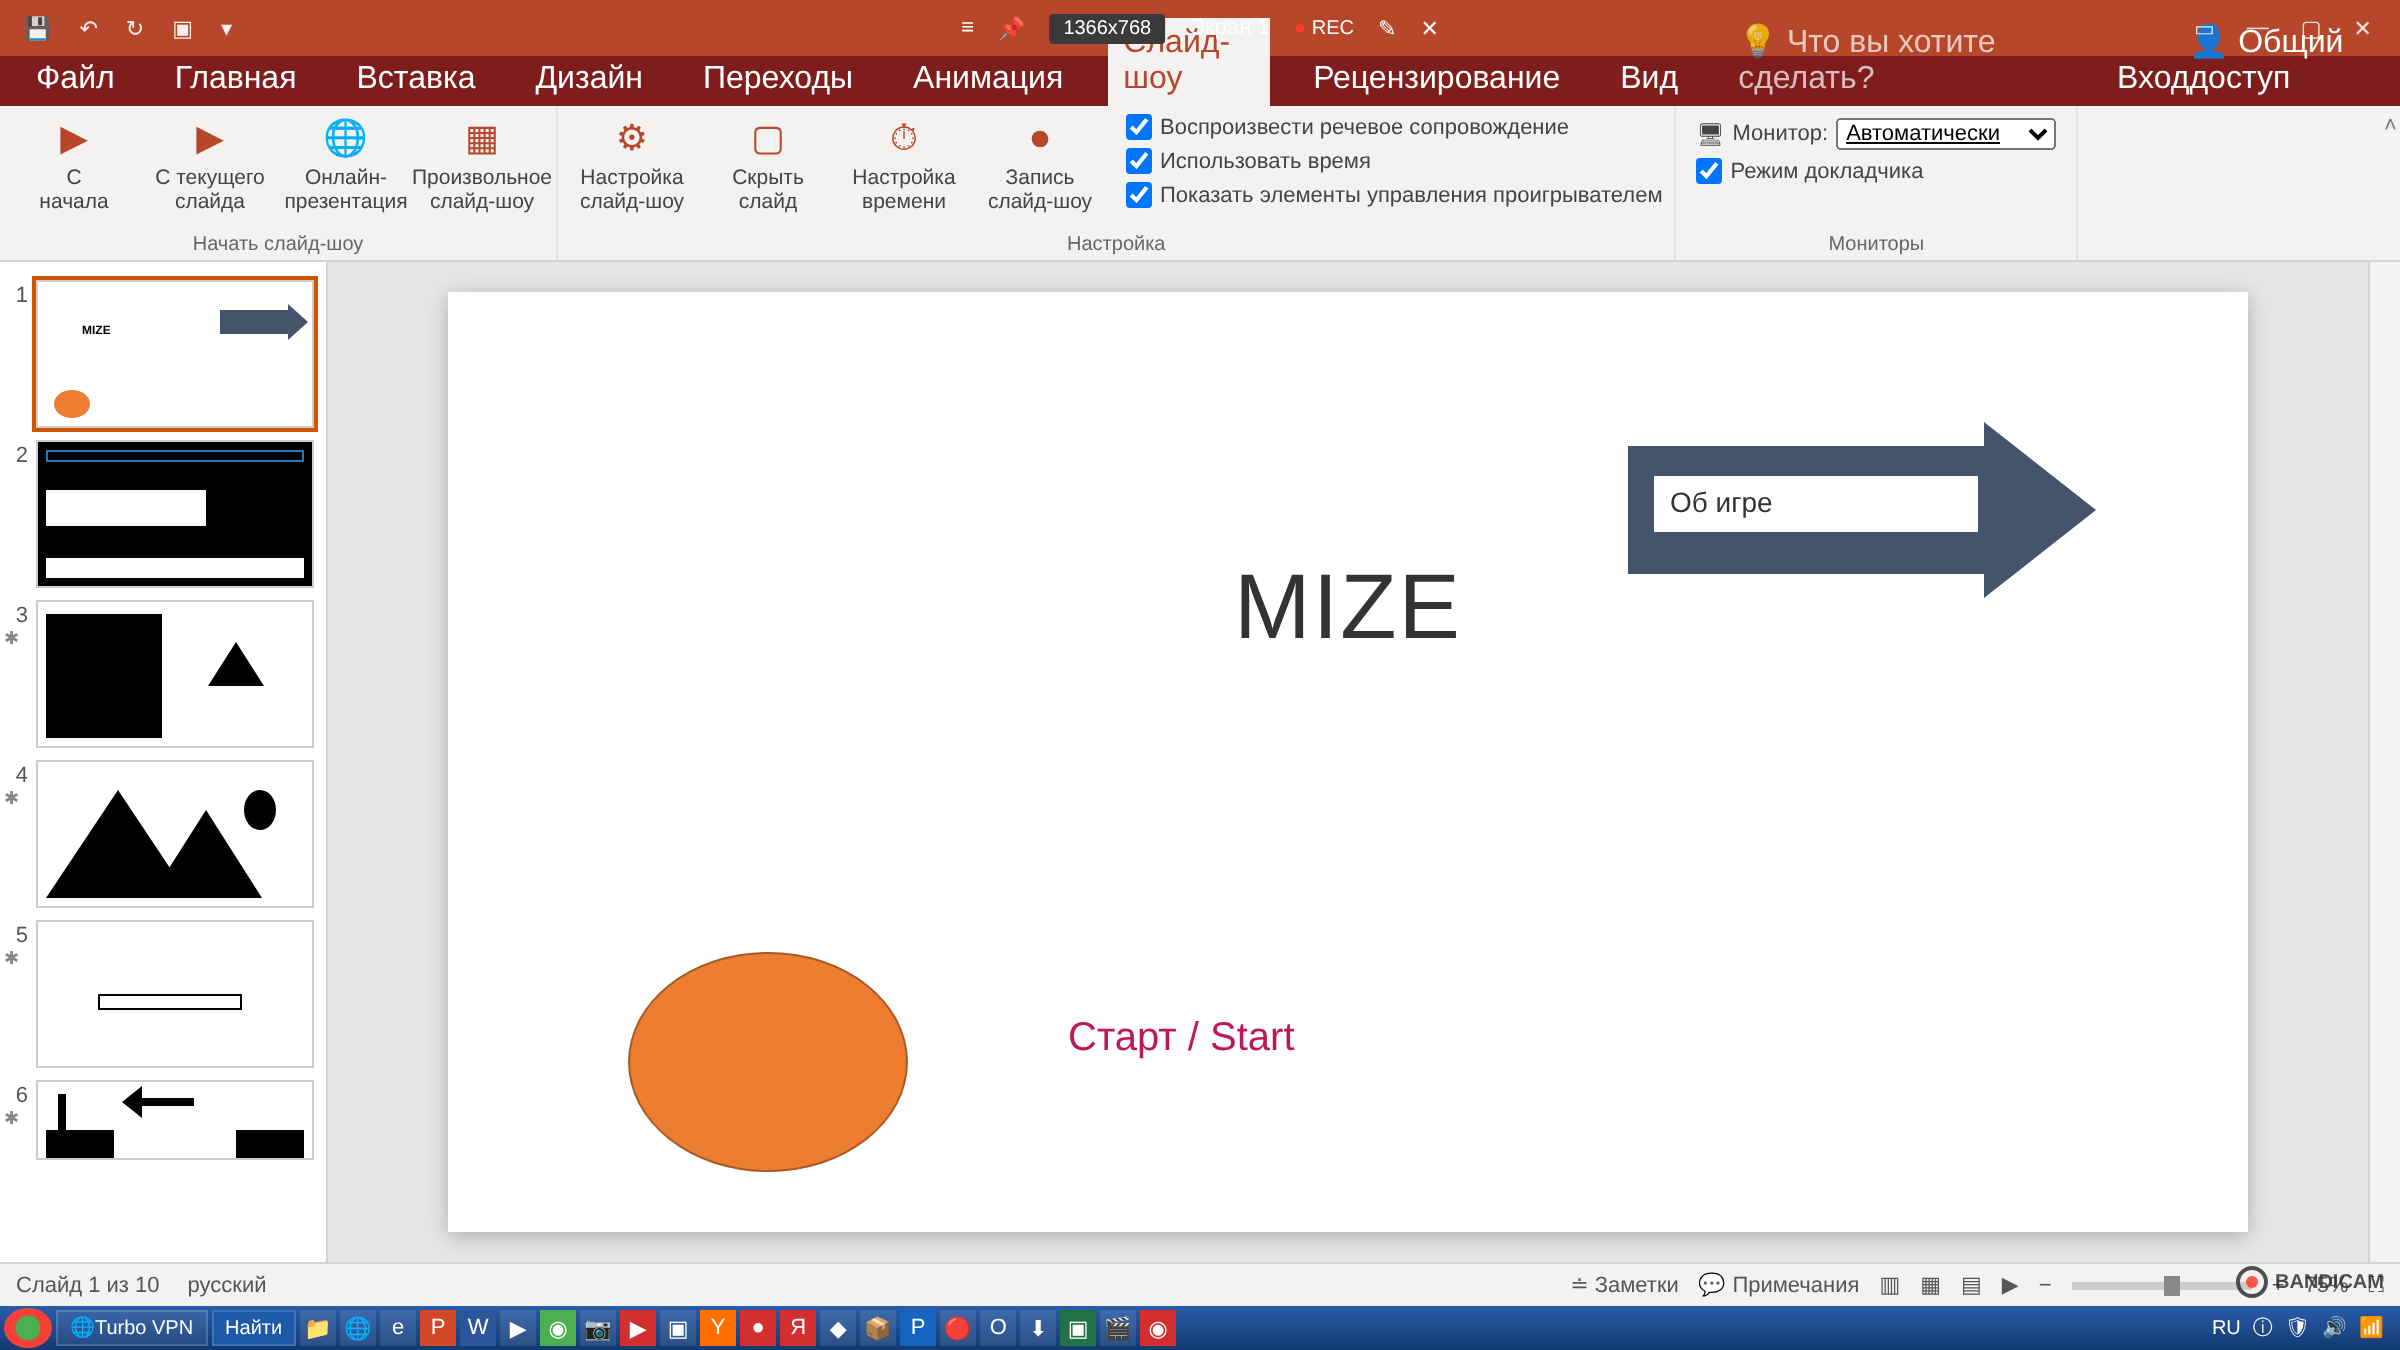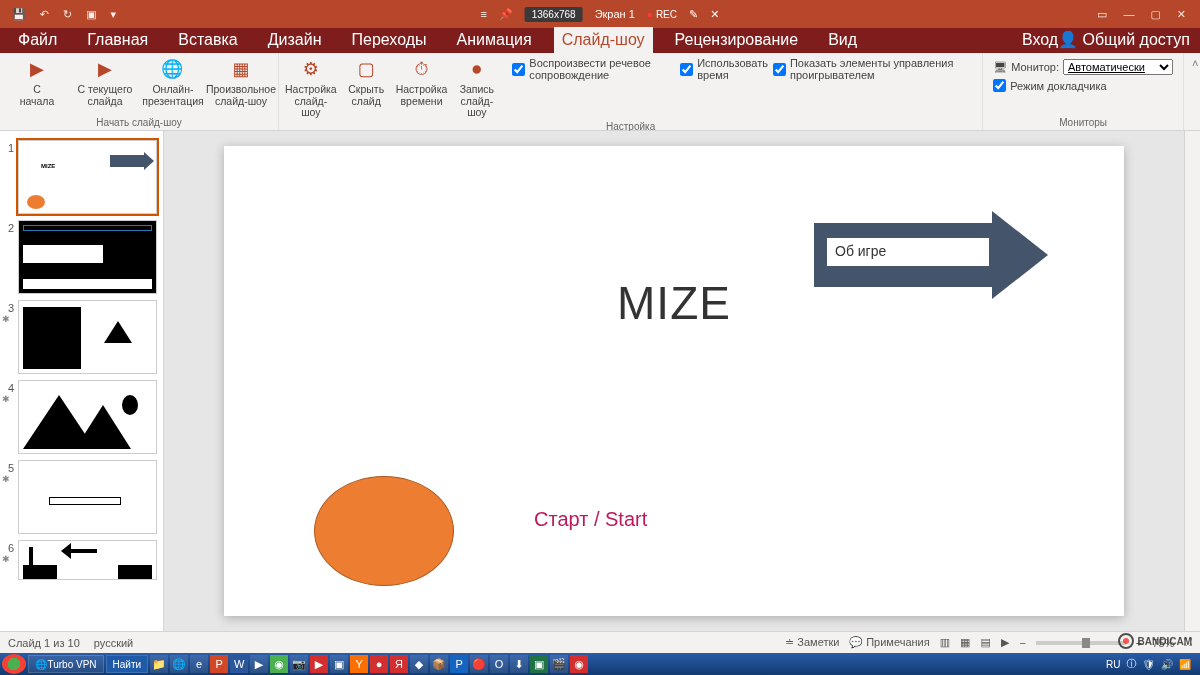--- a/index.html
+++ b/index.html
@@ -111,20 +111,21 @@
 <div class="tabs">
   <div class="tab">Файл</div>
   <div class="tab">Главная</div>
   <div class="tab">Вставка</div>
   <div class="tab">Дизайн</div>
   <div class="tab">Переходы</div>
   <div class="tab">Анимация</div>
   <div class="tab active">Слайд-шоу</div>
   <div class="tab">Рецензирование</div>
   <div class="tab">Вид</div>
+  <div class="tab" style="opacity:.7">💡 <span>Что вы хотите сделать?</span></div>
   <div class="vhod">
     <span>Вход</span>
     <span>👤 <span>Общий доступ</span></span>
   </div>
 </div>
 
 <div class="ribbon">
   <div class="group">
     <div class="row">
       <div class="bigbtn">
@@ -157,21 +158,21 @@
           <div class="lbl">Скрыть<br>слайд</div>
         </div>
       <div class="bigbtn">
           <div class="ic">⏱</div>
           <div class="lbl">Настройка<br>времени</div>
         </div>
       <div class="bigbtn">
           <div class="ic">⏺</div>
           <div class="lbl">Запись<br>слайд-шоу</div>
         </div>
-      <div style="display:flex;flex-direction:row;padding-left:6px;">
+      <div style="display:flex;flex-direction:column;padding-left:6px;">
         <label class="chk">
             <input type="checkbox" checked="" style="">
             <span>Воспроизвести речевое сопровождение</span>
           </label>
         <label class="chk">
             <input type="checkbox" checked="" style="">
             <span>Использовать время</span>
           </label>
         <label class="chk">
             <input type="checkbox" checked="" style="">

